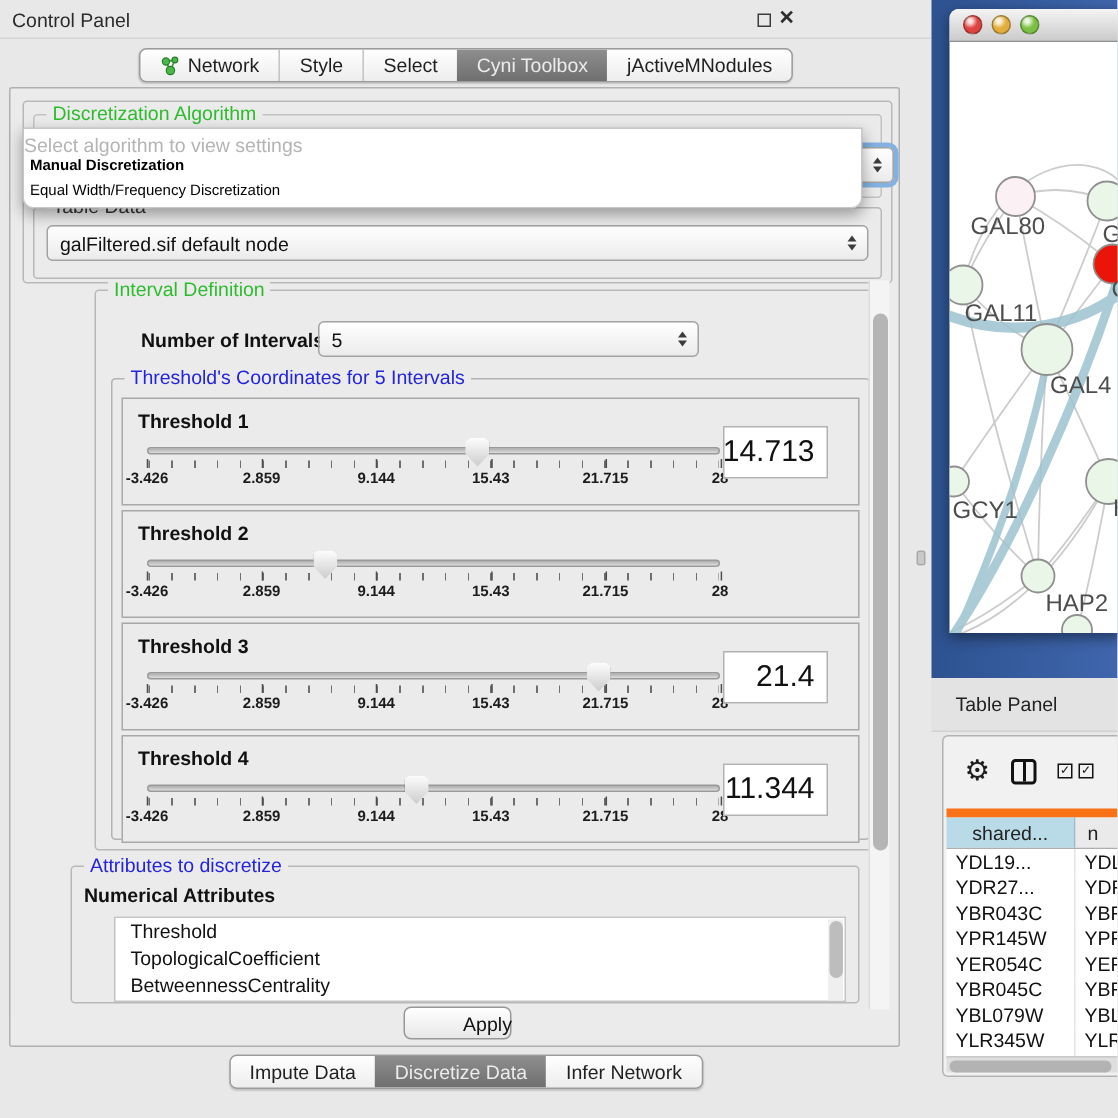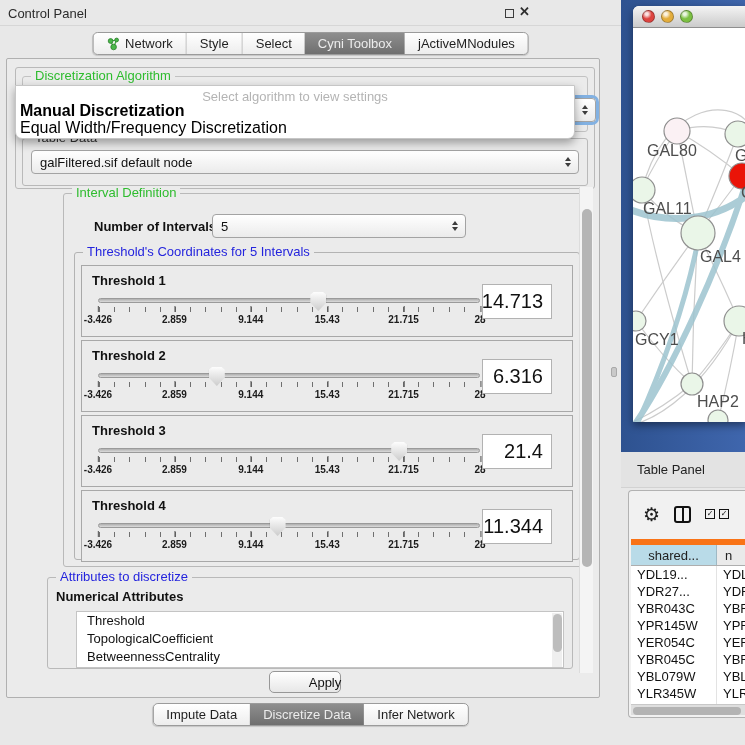--- a/index.html
+++ b/index.html
@@ -34,22 +34,22 @@
   .combo .cval { flex:1; overflow:hidden; white-space:nowrap; }
   .stepper { display:flex; flex-direction:column; align-items:center; gap:2px; padding:0 3px; }
   .arr-up { width:0; height:0; border-left:3.5px solid transparent; border-right:3.5px solid transparent; border-bottom:4.5px solid #3c3c3c; }
   .arr-dn { width:0; height:0; border-left:3.5px solid transparent; border-right:3.5px solid transparent; border-top:4.5px solid #3c3c3c; }
 
   
   .algo-combo { left:20px; top:30px; width:560px; height:24px; box-shadow:0 0 0 3px #82b1e2; z-index:2; }
 
   
   .popup { position:absolute; left:8px; top:26px; width:560px; height:54px; background:#fff; border:1px solid #c6c6c6; border-radius:0 0 7px 7px; box-shadow:0 4px 10px rgba(0,0,0,.35); z-index:50; }
-  .popup .hint { text-align:center; color:#b4b4b4; font-size:13px; padding-top:3px; height:16px; }
-  .popup .opt { font-size:16px; color:#000; padding-left:4px; line-height:17px; }
+  .popup .hint { color:#b4b4b4; font-size:13px; padding-top:3px; height:16px; }
+  .popup .opt { font-size:10px; color:#000; padding-left:4px; line-height:17px; }
   .popup .opt.bold { font-weight:bold; }
 
   
   .thr-box { position:absolute; left:6px; width:492px; height:72px; border:1px solid #a8a8a8; background:#ebebeb; }
   .thr-label { position:absolute; left:10px; top:7px; font-size:13px; font-weight:bold; color:#111; }
   .slider-area { position:absolute; left:16px; top:24px; width:382px; height:44px; }
   .track { position:absolute; left:0; right:0; top:8px; height:5px; border:1px solid #9a9a9a; border-radius:3px; background:linear-gradient(#aeaeae,#dcdcdc); }
   .thumb { position:absolute; top:-7px; width:16px; height:19px; margin-left:-8px; background:linear-gradient(#fdfdfd,#cccccc); clip-path:polygon(20% 0,80% 0,100% 14%,100% 55%,50% 100%,0 55%,0 14%); filter:drop-shadow(0 1px 1px rgba(0,0,0,.45)); }
   .ticks { position:absolute; left:1px; right:1px; top:17px; height:5px; background-image:repeating-linear-gradient(to right,#6f6f6f 0,#6f6f6f 1px,transparent 1px,transparent 15.2px); }
   .tlabels { position:absolute; left:0; right:0; top:24px; height:13px; }
@@ -219,21 +219,20 @@
               <div class="ticks"></div>
               <div class="tlabels">
                 <span class="tl" style="left:0%">-3.426</span>
                 <span class="tl" style="left:20%">2.859</span>
                 <span class="tl" style="left:40%">9.144</span>
                 <span class="tl" style="left:60%">15.43</span>
                 <span class="tl" style="left:80%">21.715</span>
                 <span class="tl" style="left:100%">28</span>
               </div>
             </div>
-            <div class="valbox">6.316</div>
           </div>
 
           <div class="thr-box" style="top:162px;">
             <span class="thr-label">Threshold 3</span>
             <div class="slider-area">
               <div class="track">
                 <div class="thumb" style="left: 79%;"></div>
               </div>
               <div class="ticks"></div>
               <div class="tlabels">

